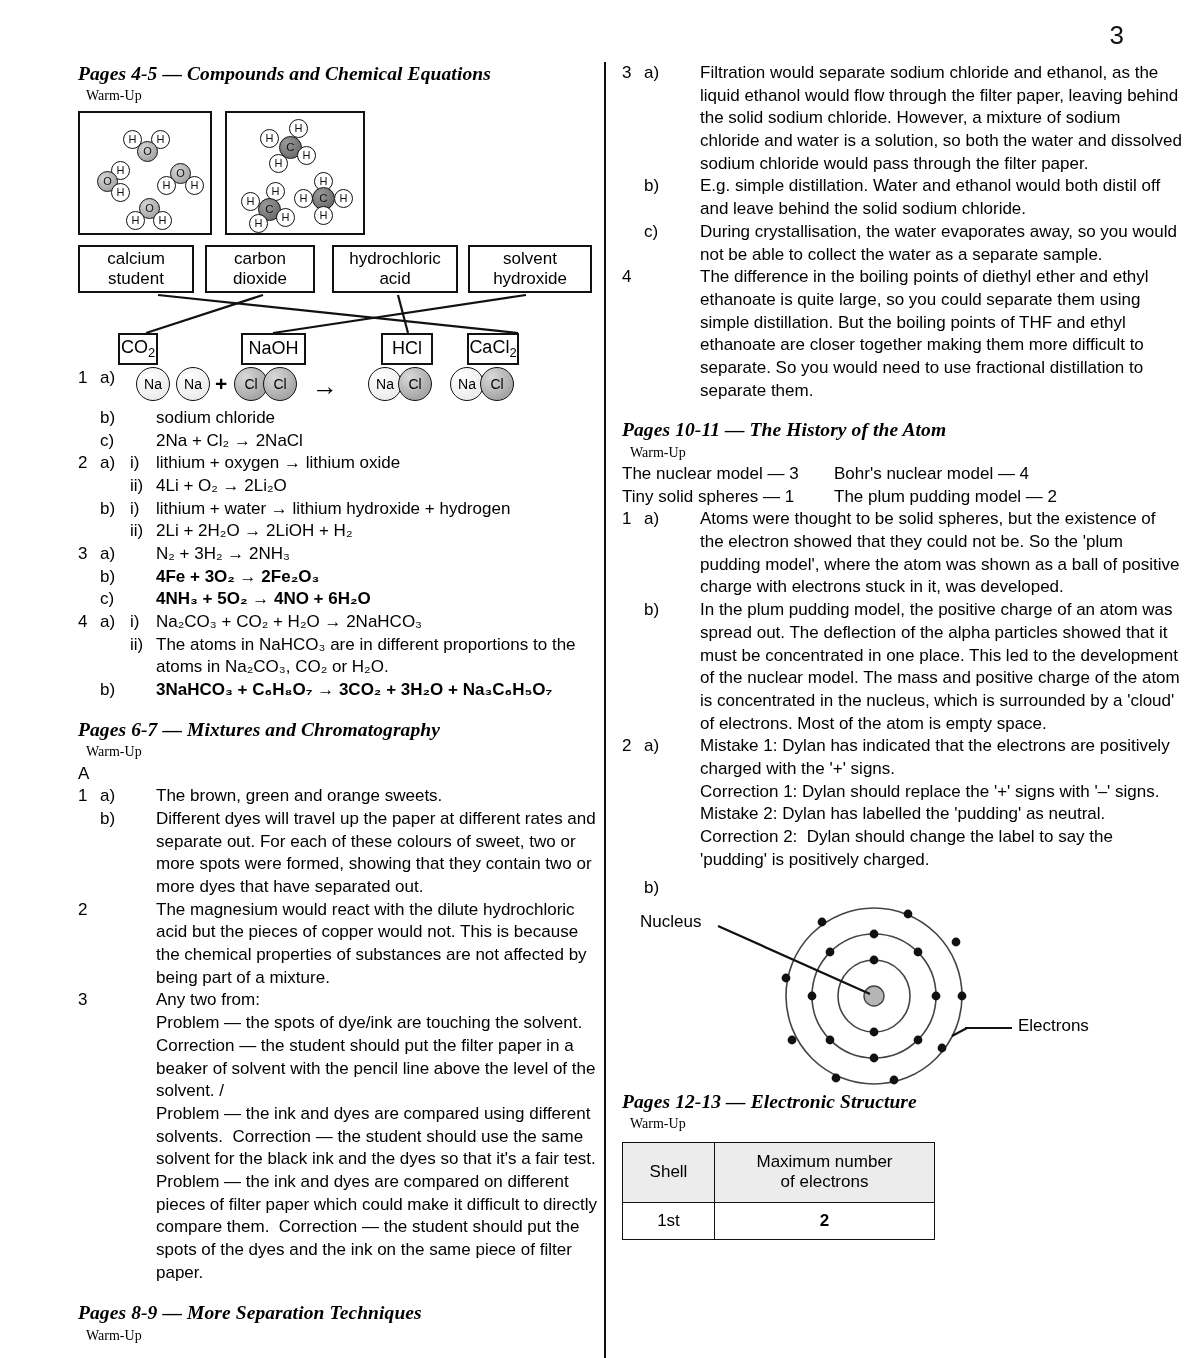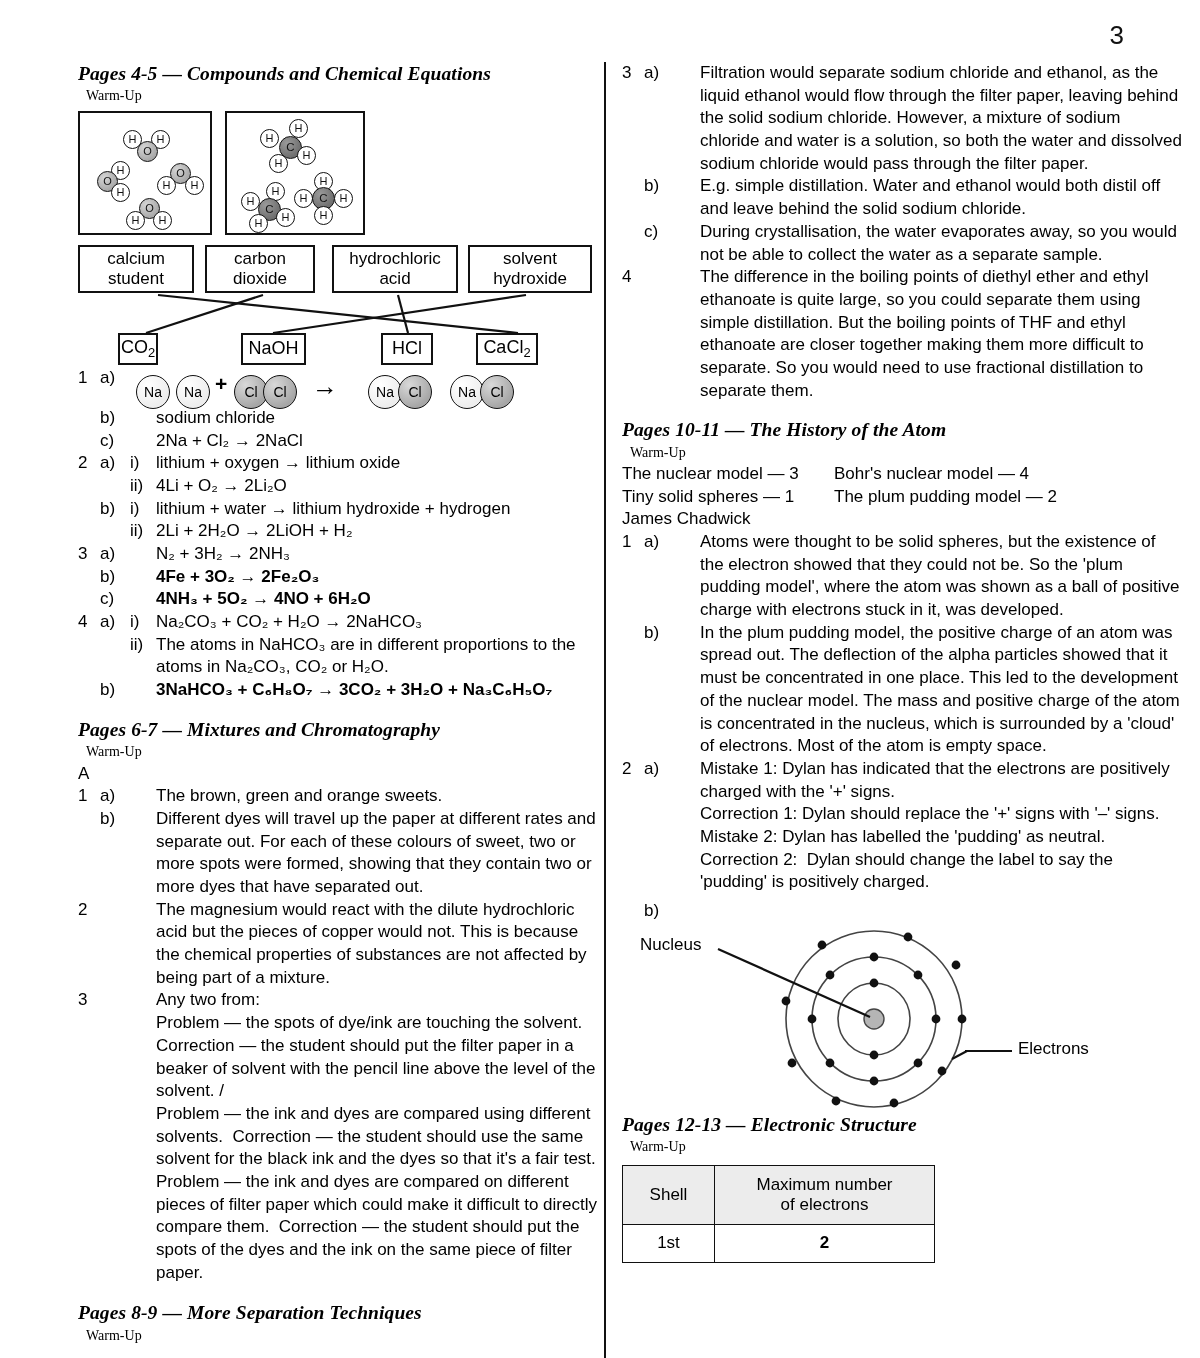--- a/index.html
+++ b/index.html
@@ -90,21 +90,21 @@
     display:flex; align-items:center; justify-content:center;
     text-align:center; line-height:1.18; font-size:17px;
   }
   .namebox { height:48px; top:0; }
   .formbox { height:32px; top:88px; font-size:18px; }
   .match-zone svg { position:absolute; left:0; top:0; overflow:visible; }
 
   
   .eqrow { position:relative; height:40px; }
   .circ {
-    position:absolute; top:8px; border-radius:50%;
+    position:absolute; top:0; border-radius:50%;
     font-family:"Liberation Sans", sans-serif; font-size:14px;
     display:flex; align-items:center; justify-content:center;
     border:1.5px solid #111;
   }
   .circ.na { width:34px; height:34px; background:radial-gradient(circle at 33% 28%, #ffffff, #ededed 70%); }
   .circ.cl { width:34px; height:34px; background:radial-gradient(circle at 33% 28%, #d9d9d9, #a6a6a6 72%); }
   .eqsym {
     position:absolute; top:3px;
     font-family:"Liberation Sans", sans-serif; font-size:21px; font-weight:bold;
   }
@@ -228,21 +228,21 @@
 
       <div class="formbox" style="left:40px; width:40px;">
         <span><span>CO</span><sub>2</sub></span>
       </div>
       <div class="formbox" style="left:163px; width:65px;">
         <span><span>NaOH</span></span>
       </div>
       <div class="formbox" style="left:303px; width:52px;">
         <span><span>HCl</span></span>
       </div>
-      <div class="formbox" style="left:398px; width:62px;">
+      <div class="formbox" style="left:389px; width:52px;">
         <span><span>CaCl</span><sub>2</sub></span>
       </div>
     </div>
 
     <div class="ans" style="margin-top:2px;">
       <span class="num">1</span>
       <span class="let">a)</span>
       <span class="body">
         <span class="eqrow" style="display:block;">
           <span class="circ na" style="left:6px;">Na</span>
@@ -385,21 +385,20 @@
     <div class="warmup">Warm-Up</div>
 
     <div class="match2">
       <span class="c1">The nuclear model — 3</span>
       <span class="c2">Bohr's nuclear model — 4</span>
     </div>
     <div class="match2">
       <span class="c1">Tiny solid spheres — 1</span>
       <span class="c2">The plum pudding model — 2</span>
     </div>
-    <div class="plainline">James Chadwick</div>
 
     <div class="ans">
       <span class="num">1</span>
       <span class="let">a)</span>
       <span class="body" style="padding-left:26px;">Atoms were thought to be solid spheres, but the existence of the electron showed that they could not be.  So the 'plum pudding model', where the atom was shown as a ball of positive charge with electrons stuck in it, was developed.</span>
     </div>
     <div class="ans">
       <span class="num"></span>
       <span class="let">b)</span>
       <span class="body" style="padding-left:26px;">In the plum pudding model, the positive charge of an atom was spread out.  The deflection of the alpha particles showed that it must be concentrated in one place.  This led to the development of the nuclear model.  The mass and positive charge of the atom is concentrated in the nucleus, which is surrounded by a 'cloud' of electrons.  Most of the atom is empty space.</span>

